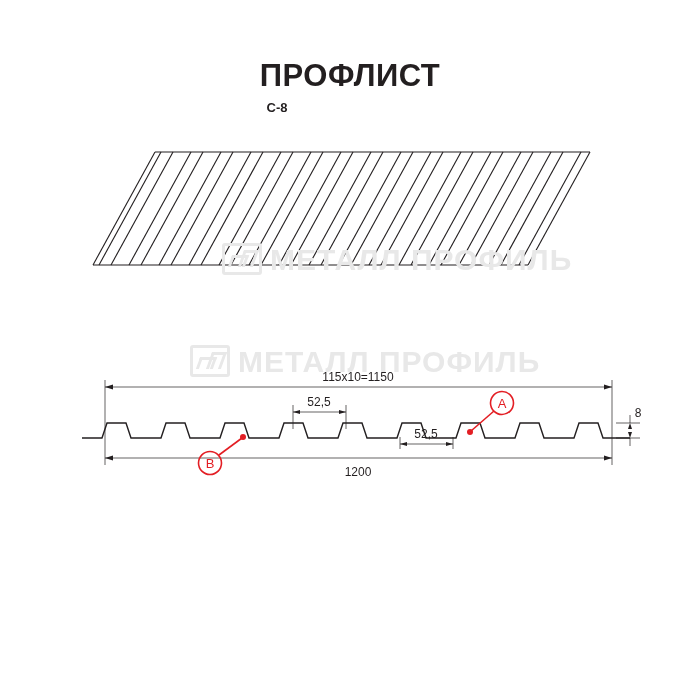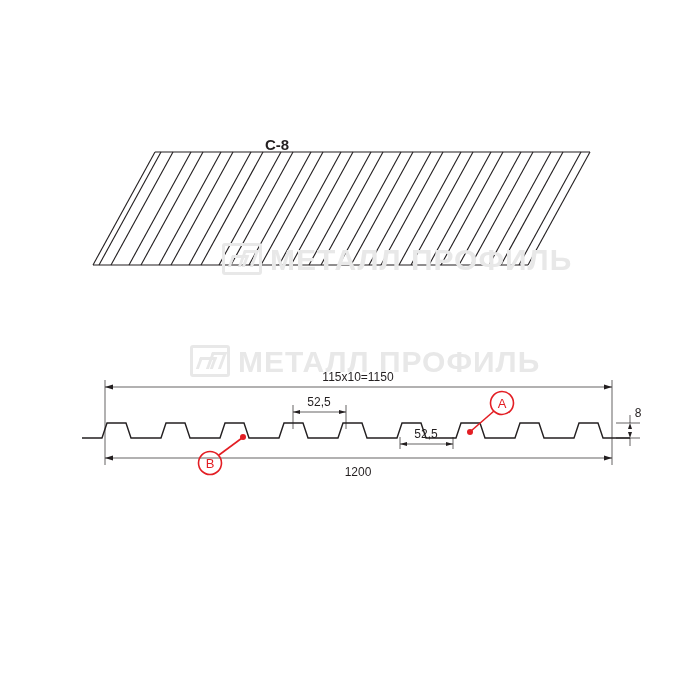--- a/index.html
+++ b/index.html
@@ -31,24 +31,23 @@
     font-weight: bold;
     letter-spacing: 0.5px;
     color: #231f20;
   }
   .subtitle {
     position: absolute;
     left: 0;
     top: 100px;
     width: 554px;
     text-align: center;
-    font-size: 15px;
-    font-weight: bold;
-    color: #231f20;
-    margin-top: 36px;
+    font-size: 13px;
+    font-weight: bold;
+    color: #231f20;
   }
   .iso-wrap {
     position: absolute;
     left: 60px;
     top: 130px;
     width: 590px;
     height: 175px;
   }
   .section-wrap {
     position: absolute;
@@ -111,20 +110,21 @@
   svg { display: block; overflow: visible; }
   text { font-family: "Liberation Sans", sans-serif; fill: #231f20; }
   .dim-txt { font-size: 12px; }
   .callout-txt { font-size: 13px; fill: #e31e24; font-weight: normal; }
 </style>
 </head>
 <body>
 
 <div class="page">
 
+  <div class="title">ПРОФЛИСТ</div>
   <div class="subtitle">C-8</div>
 
   <div class="iso-wrap">
     <svg width="590" height="175" viewBox="0 0 590 175">
       <g fill="none" stroke="#231f20" stroke-width="1.1" stroke-linejoin="miter">
 
         <path d="M95,22 L530,22"></path>
 
         <path d="M33,135 L468,135"></path>
 

